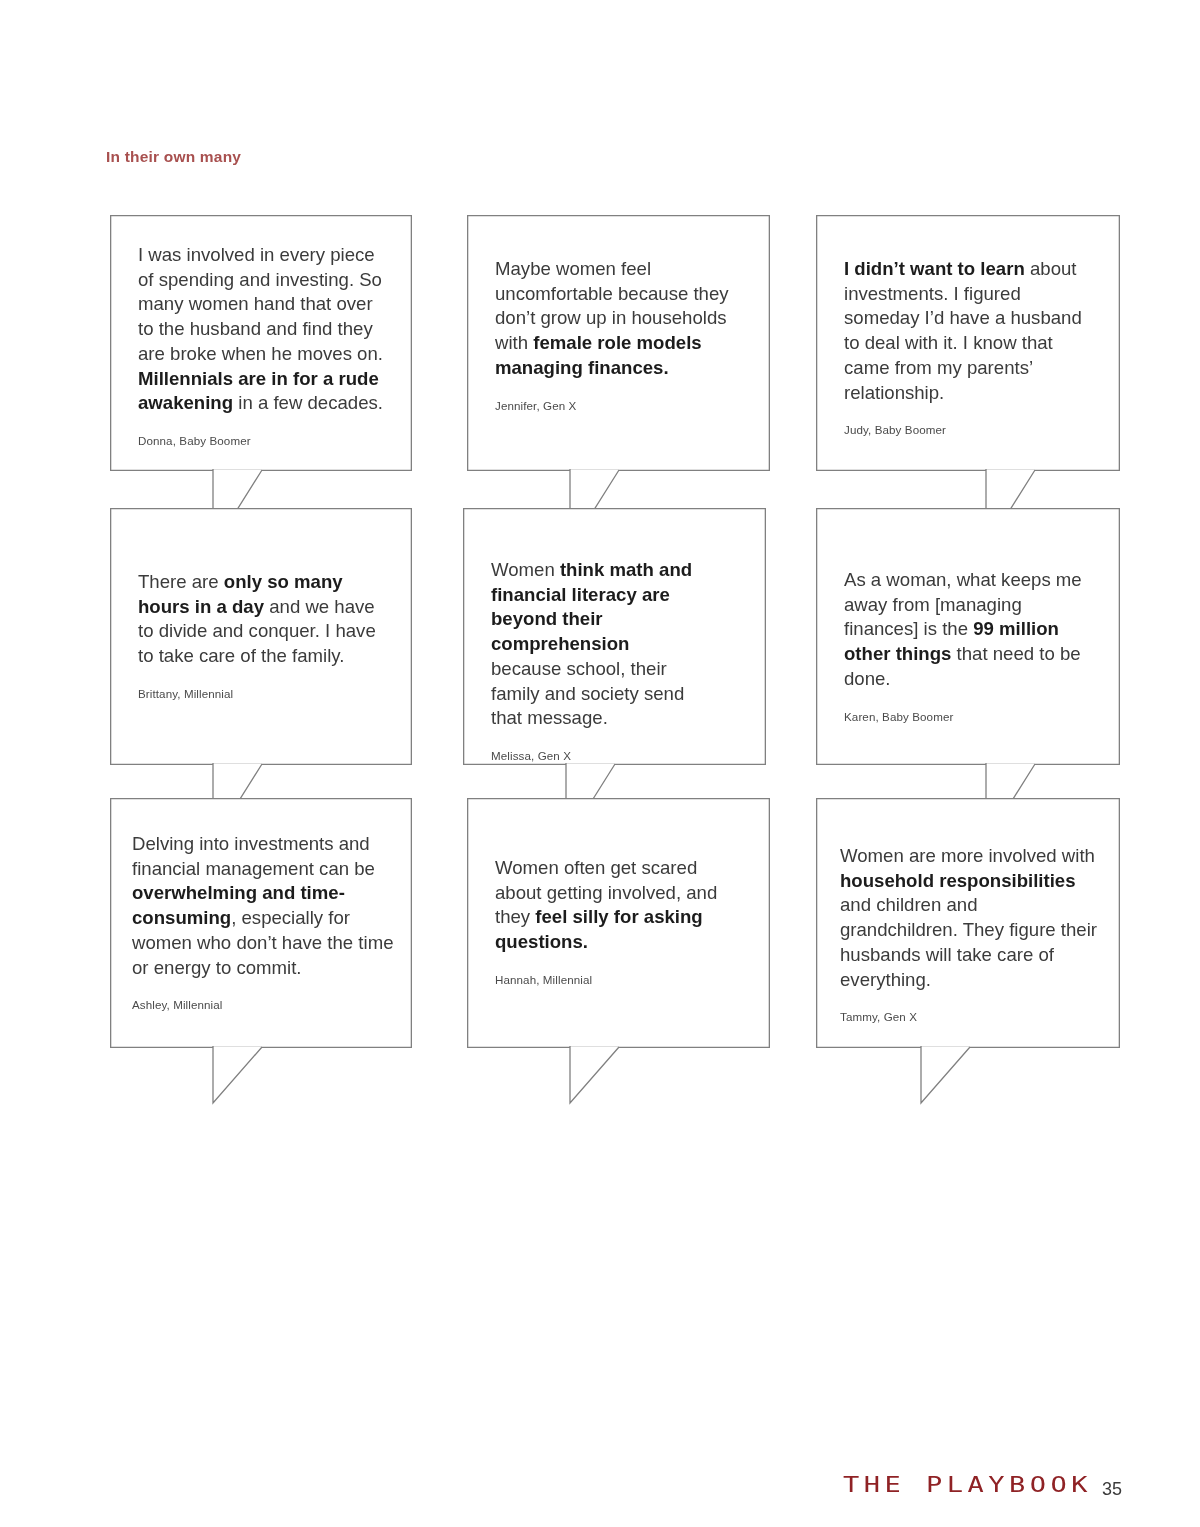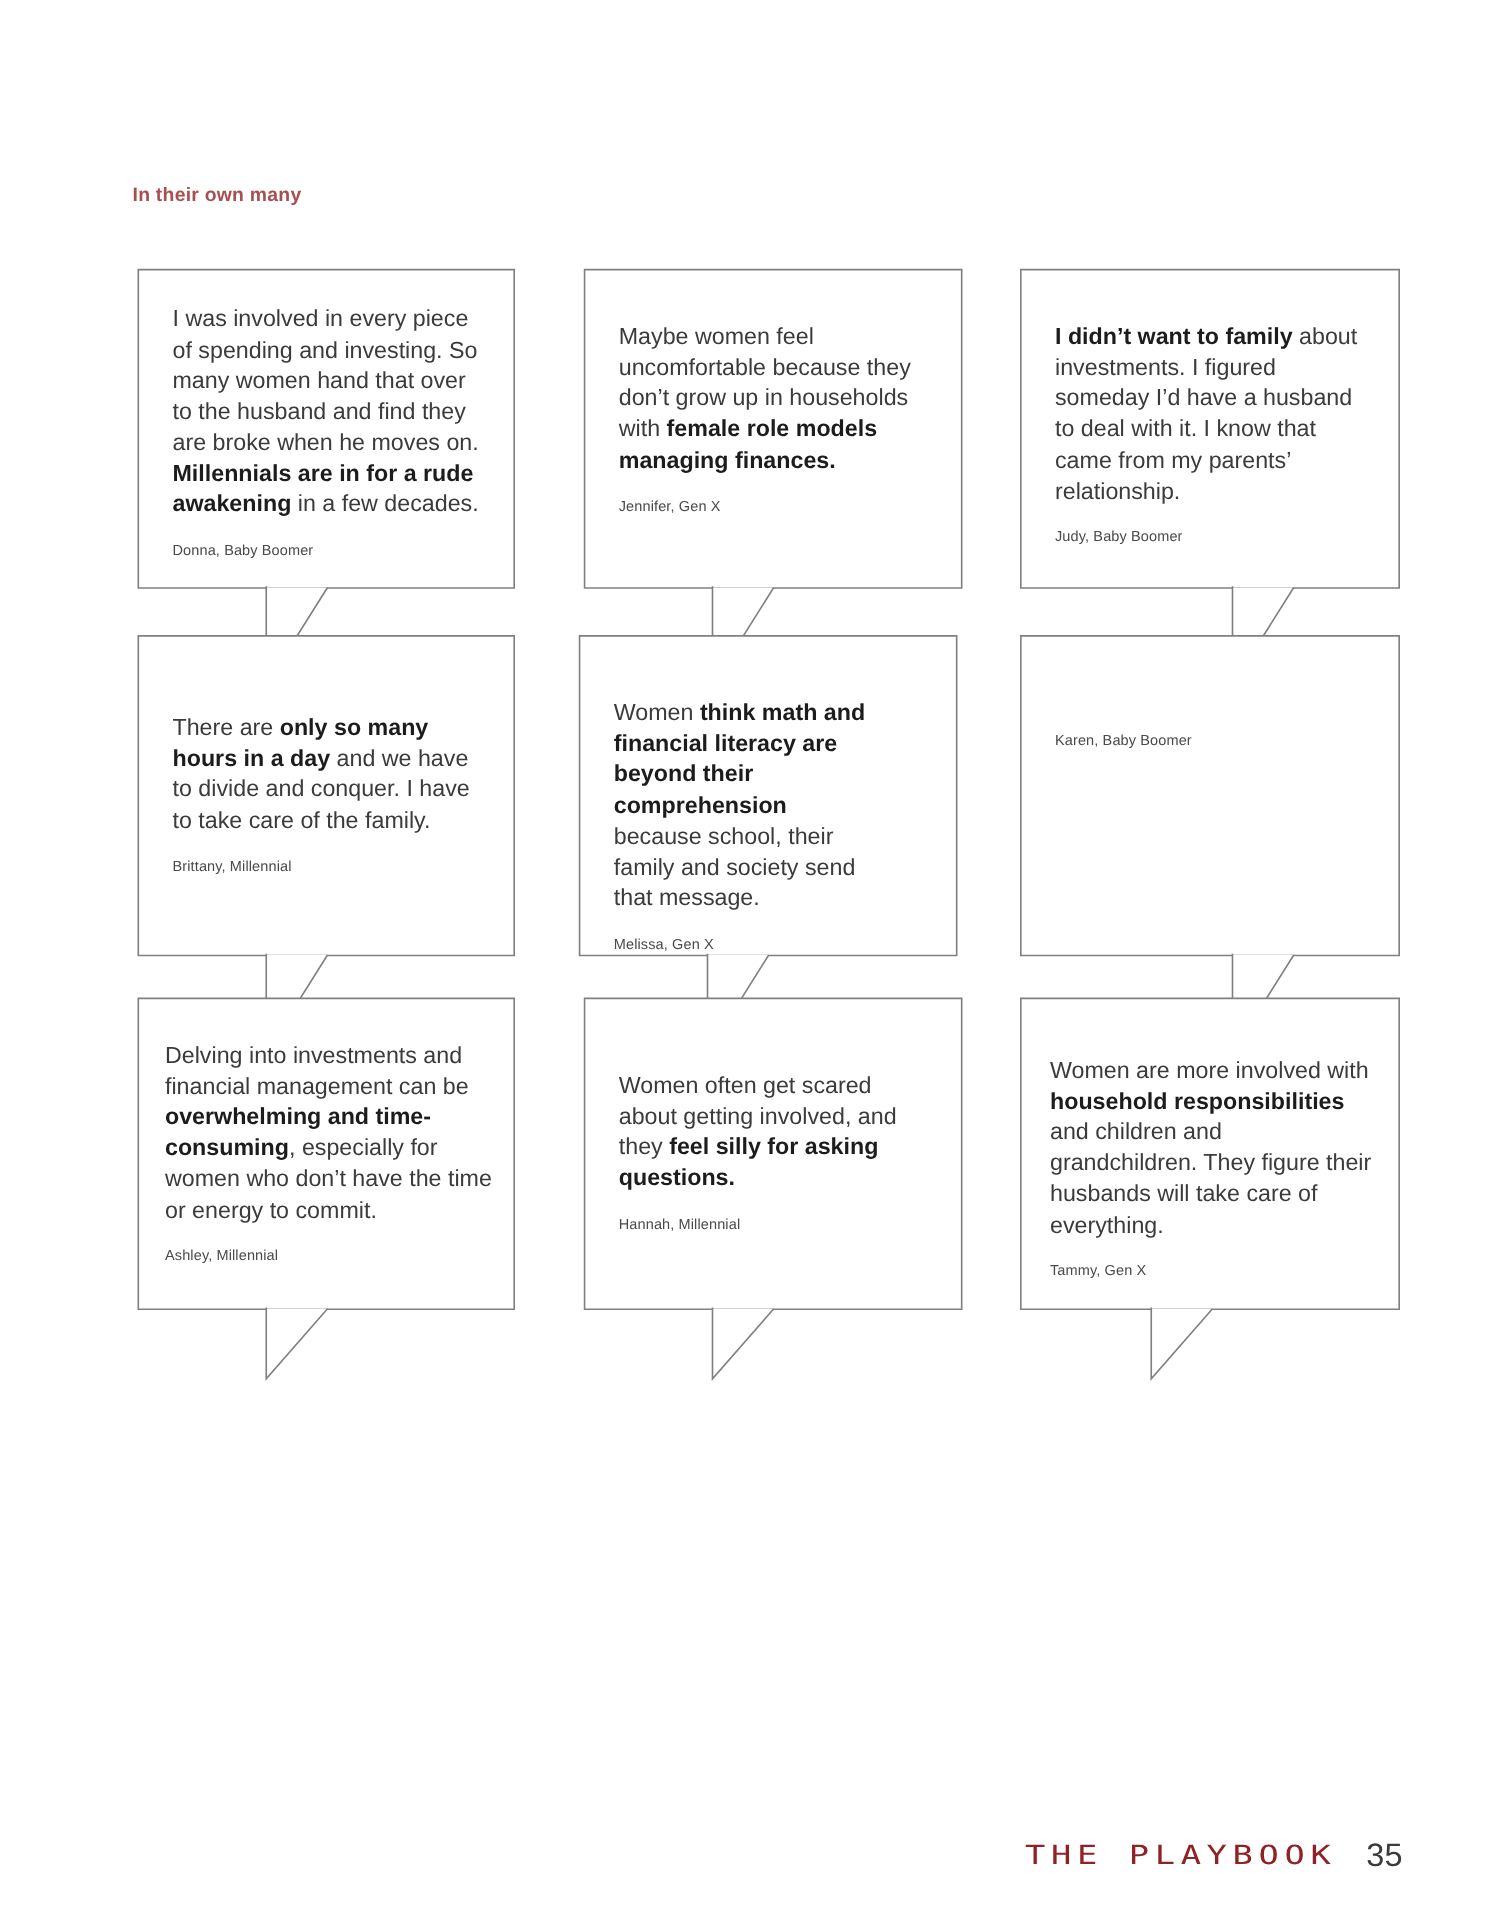--- a/index.html
+++ b/index.html
@@ -119,23 +119,23 @@
     font-family: "DejaVu Sans Mono", monospace;
     font-size: 27px;
     font-weight: normal;
     letter-spacing: 4.5px;
     color: #8f2225;
     transform: scaleY(0.78);
     transform-origin: center;
     white-space: nowrap;
   }
   .footer-page {
-    font-size: 26px;
+    font-size: 18px;
     color: #3b3b3b;
-    margin-left: 24px;
+    margin-left: 10px;
     white-space: nowrap;
   }
 </style>
 </head>
 <body>
 
 <div class="page">
 
   <div class="section-heading">In their own many</div>
 
@@ -165,21 +165,21 @@
       </div>
     </div>
 
     <div class="quote-cell" style="left:816px; top:215px; width:304px; height:256px;">
       <svg class="bubble-svg" width="304" height="346" viewBox="0 0 304 346">
         <path class="bubble-body" d="M0.65 0.65 H303.35 V255.35 H0.65 Z"></path>
         <path class="bubble-tail-fill" d="M170 255 L170 333 L219 255 Z"></path>
         <path class="bubble-tail-line" d="M170 254 L170 333 L219 255"></path>
       </svg>
       <div class="quote-inner" style="padding:42px 22px 0 28px;">
-        <div class="quote-text"><b>I didn’t want to family</b> about investments. I figured someday I’d have a husband to deal with it. I know that came from my parents’ relationship.</div>
+        <div class="quote-text"><b>I didn’t want to learn</b> about investments. I figured someday I’d have a husband to deal with it. I know that came from my parents’ relationship.</div>
         <div class="quote-attr">Judy, Baby Boomer</div>
       </div>
     </div>
 
     <div class="quote-cell" style="left:110px; top:508px; width:302px; height:257px;">
       <svg class="bubble-svg" width="302" height="350" viewBox="0 0 302 350">
         <path class="bubble-body" d="M0.65 0.65 H301.35 V256.35 H0.65 Z"></path>
         <path class="bubble-tail-fill" d="M103 256 L103 334 L152 256 Z"></path>
         <path class="bubble-tail-line" d="M103 255 L103 334 L152 256"></path>
       </svg>
@@ -201,20 +201,21 @@
       </div>
     </div>
 
     <div class="quote-cell" style="left:816px; top:508px; width:304px; height:257px;">
       <svg class="bubble-svg" width="304" height="350" viewBox="0 0 304 350">
         <path class="bubble-body" d="M0.65 0.65 H303.35 V256.35 H0.65 Z"></path>
         <path class="bubble-tail-fill" d="M170 256 L170 334 L219 256 Z"></path>
         <path class="bubble-tail-line" d="M170 255 L170 334 L219 256"></path>
       </svg>
       <div class="quote-inner" style="padding:60px 22px 0 28px;">
+        <div class="quote-text">As a woman, what keeps me away from [managing finances] is the <b>99 million other things</b> that need to be done.</div>
         <div class="quote-attr">Karen, Baby Boomer</div>
       </div>
     </div>
 
     <div class="quote-cell" style="left:110px; top:798px; width:302px; height:250px;padding-left:20px;">
       <svg class="bubble-svg" width="302" height="320" viewBox="0 0 302 320">
         <path class="bubble-body" d="M0.65 0.65 H301.35 V249.35 H0.65 Z"></path>
         <path class="bubble-tail-fill" d="M103 249 L103 305 L152 249 Z"></path>
         <path class="bubble-tail-line" d="M103 248 L103 305 L152 249"></path>
       </svg>

